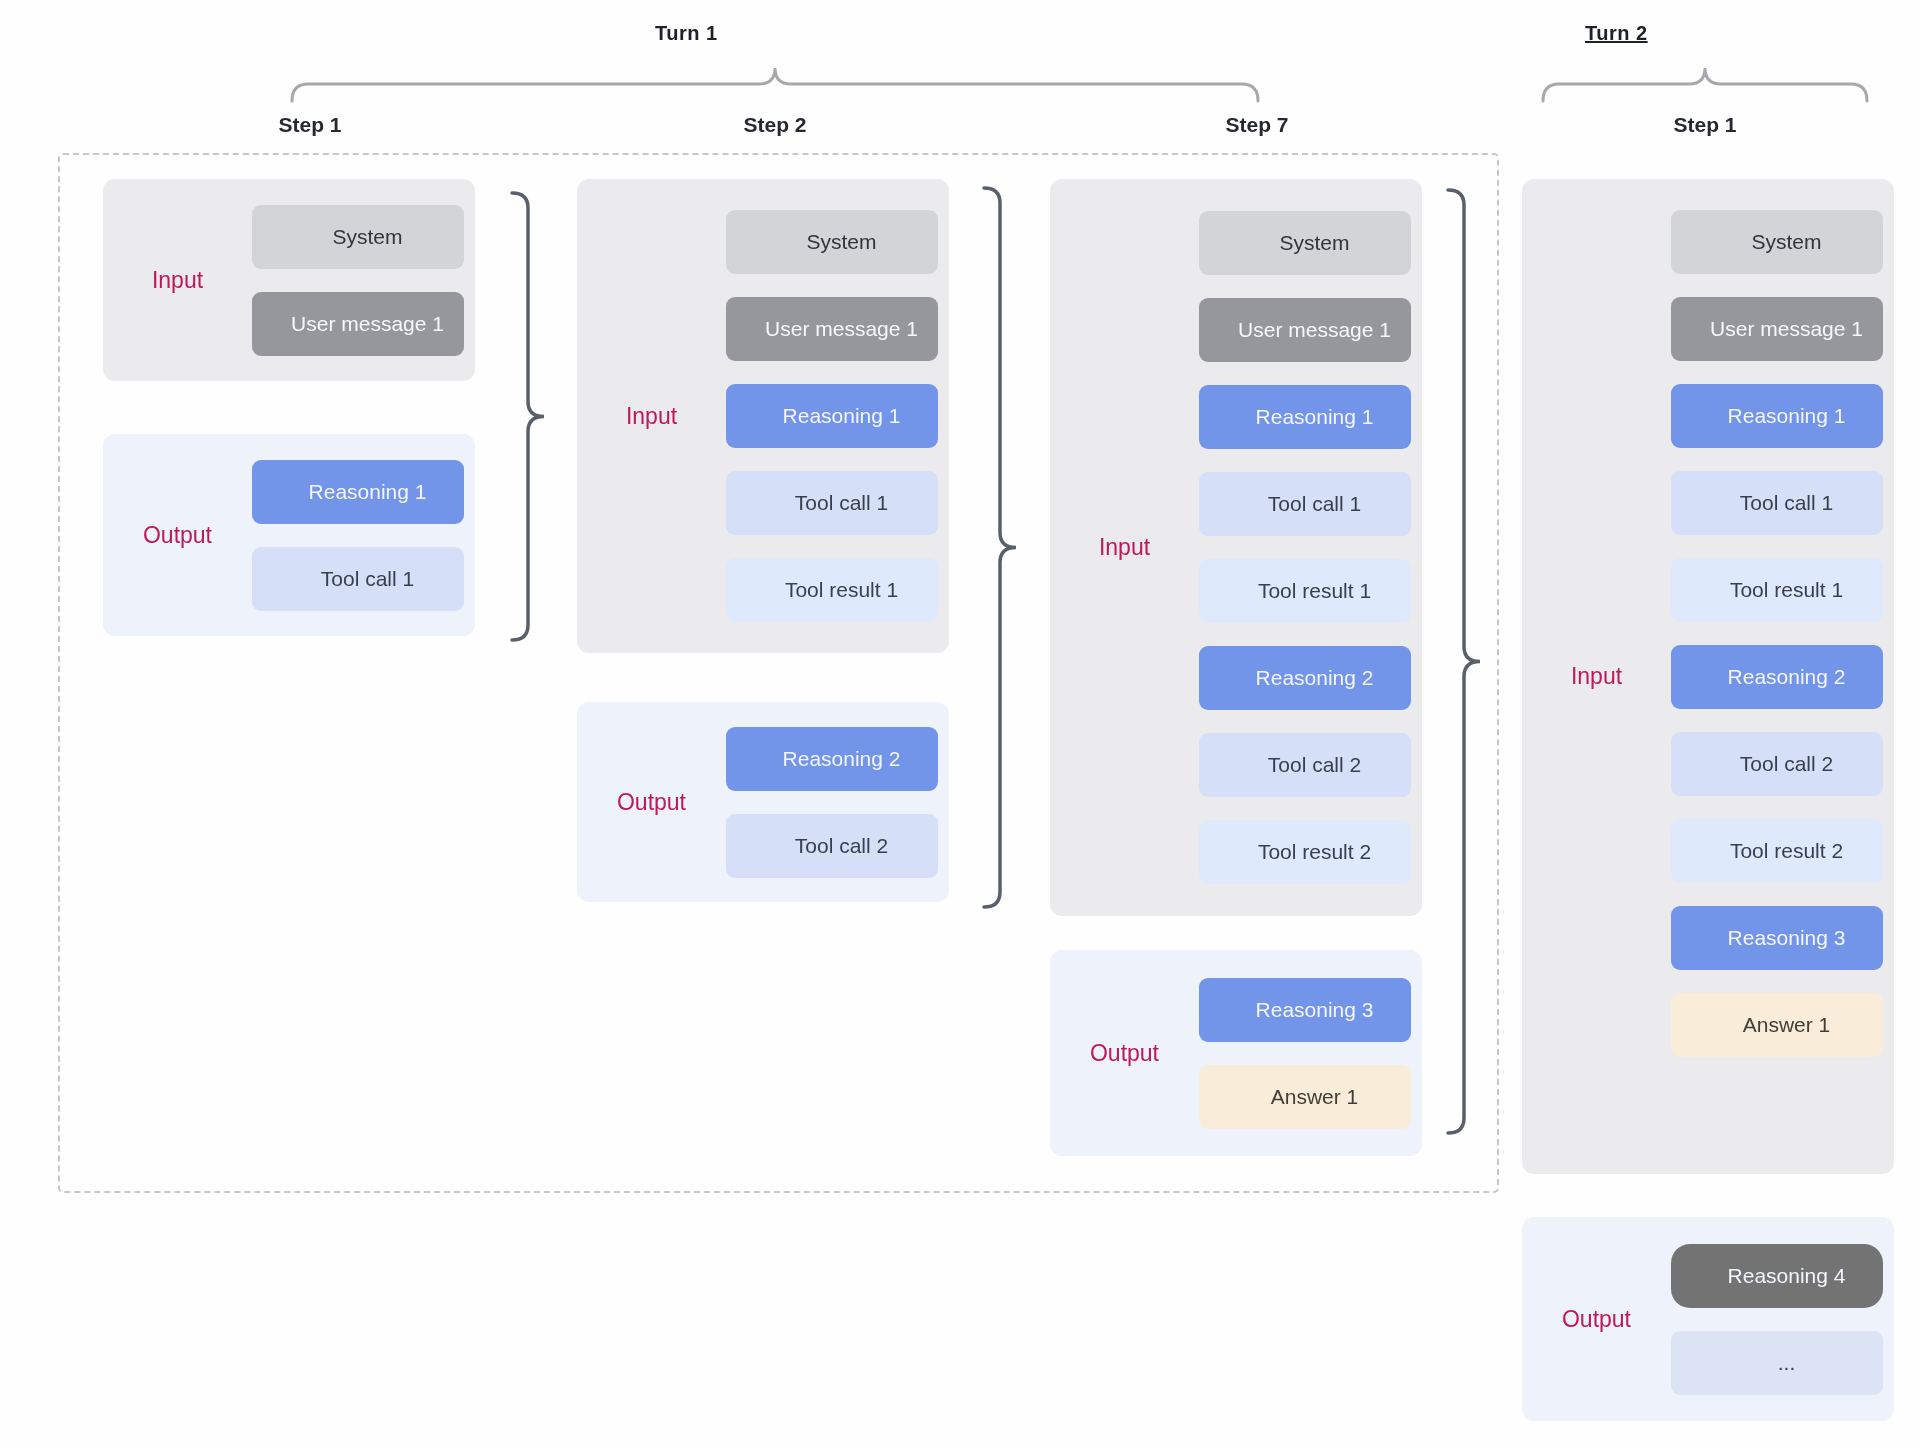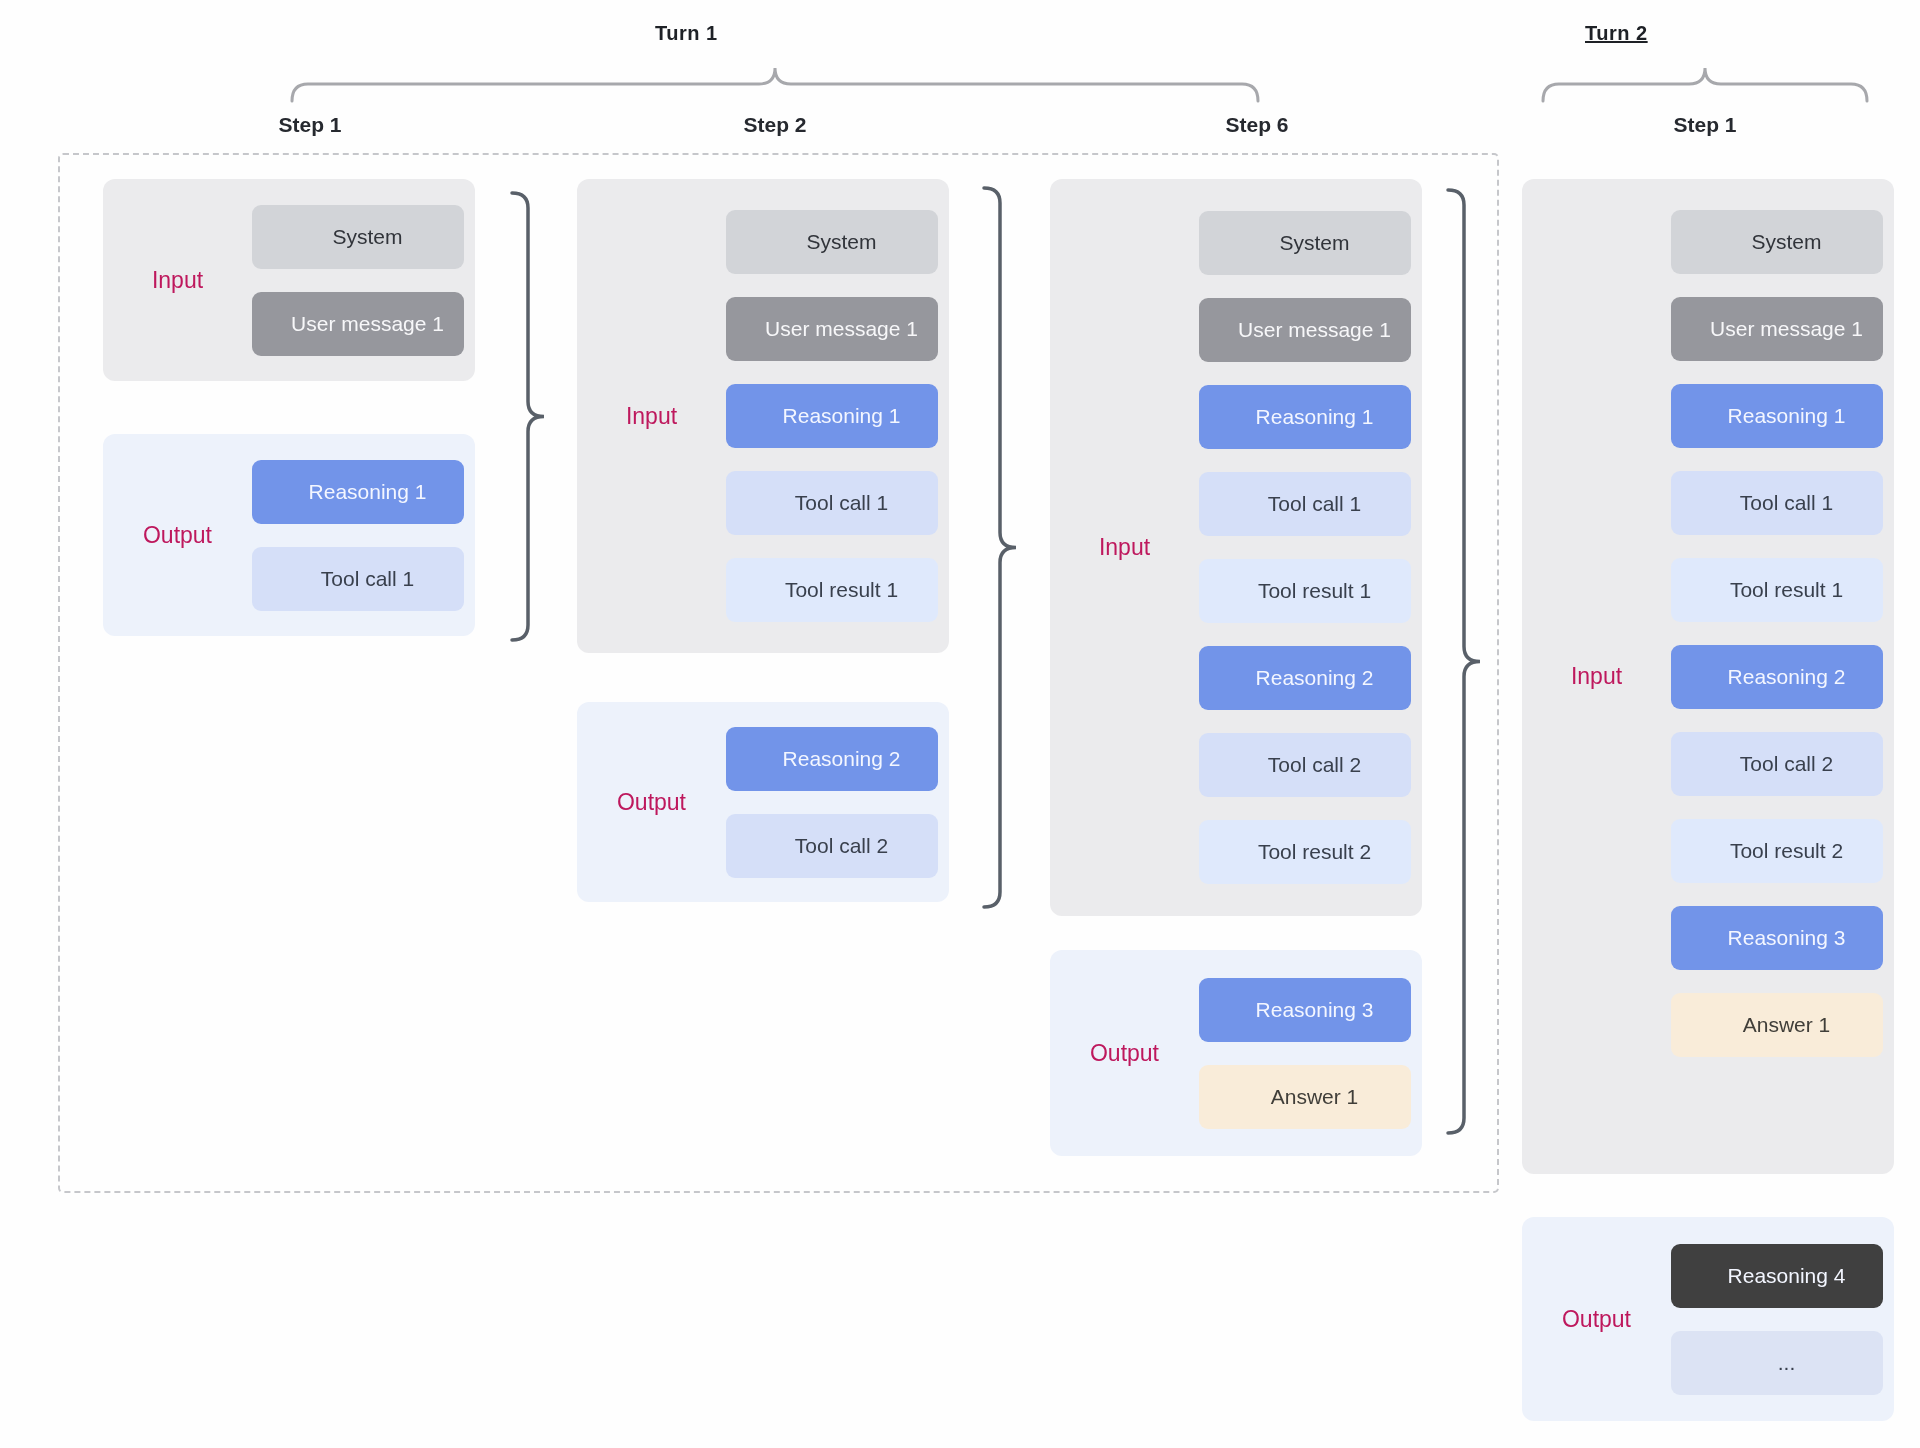--- a/index.html
+++ b/index.html
@@ -80,21 +80,21 @@
       <div class="chip" style="top: 118px; background: rgb(150, 151, 157); color: rgb(247, 247, 249);">User message 1</div>
       <div class="chip" style="top: 205px; background: rgb(114, 148, 233); color: rgb(243, 246, 255);">Reasoning 1</div>
       <div class="chip" style="top: 292px; background: rgb(213, 223, 248); color: rgb(57, 64, 77);">Tool call 1</div>
       <div class="chip" style="top: 379px; background: rgb(223, 233, 252); color: rgb(57, 64, 77);">Tool result 1</div>
     </div>
     <div class="panel output" style="left: 577px; top: 702px; height: 200px;">
       <div class="plabel">Output</div>
       <div class="chip" style="top: 24.5px; background: rgb(114, 148, 233); color: rgb(243, 246, 255);">Reasoning 2</div>
       <div class="chip" style="top: 111.5px; background: rgb(213, 223, 248); color: rgb(57, 64, 77);">Tool call 2</div>
     </div>
-    <div class="step-label" style="left: 1177px;">Step 6</div>
+    <div class="step-label" style="left: 1177px;">Step 7</div>
     <div class="panel input" style="left: 1050px; top: 179px; height: 737px;">
       <div class="plabel">Input</div>
       <div class="chip" style="top: 32px; background: rgb(210, 212, 216); color: rgb(49, 52, 58);">System</div>
       <div class="chip" style="top: 119px; background: rgb(150, 151, 157); color: rgb(247, 247, 249);">User message 1</div>
       <div class="chip" style="top: 206px; background: rgb(114, 148, 233); color: rgb(243, 246, 255);">Reasoning 1</div>
       <div class="chip" style="top: 293px; background: rgb(213, 223, 248); color: rgb(57, 64, 77);">Tool call 1</div>
       <div class="chip" style="top: 380px; background: rgb(223, 233, 252); color: rgb(57, 64, 77);">Tool result 1</div>
       <div class="chip" style="top: 467px; background: rgb(114, 148, 233); color: rgb(243, 246, 255);">Reasoning 2</div>
       <div class="chip" style="top: 554px; background: rgb(213, 223, 248); color: rgb(57, 64, 77);">Tool call 2</div>
       <div class="chip" style="top: 641px; background: rgb(223, 233, 252); color: rgb(57, 64, 77);">Tool result 2</div>
@@ -113,16 +113,16 @@
       <div class="chip" style="top: 291.5px; background: rgb(213, 223, 248); color: rgb(57, 64, 77);">Tool call 1</div>
       <div class="chip" style="top: 378.5px; background: rgb(223, 233, 252); color: rgb(57, 64, 77);">Tool result 1</div>
       <div class="chip" style="top: 465.5px; background: rgb(114, 148, 233); color: rgb(243, 246, 255);">Reasoning 2</div>
       <div class="chip" style="top: 552.5px; background: rgb(213, 223, 248); color: rgb(57, 64, 77);">Tool call 2</div>
       <div class="chip" style="top: 639.5px; background: rgb(223, 233, 252); color: rgb(57, 64, 77);">Tool result 2</div>
       <div class="chip" style="top: 726.5px; background: rgb(114, 148, 233); color: rgb(243, 246, 255);">Reasoning 3</div>
       <div class="chip" style="top: 813.5px; background: rgb(249, 236, 217); color: rgb(64, 62, 57);">Answer 1</div>
     </div>
     <div class="panel output" style="left: 1522px; top: 1217px; height: 204px;">
       <div class="plabel">Output</div>
-      <div class="chip" style="top: 26.5px; background: #404040; color: rgb(243, 246, 255);">Reasoning 4</div>
+      <div class="chip" style="top: 26.5px; background: #737373; color: rgb(243, 246, 255); border-radius: 19px;">Reasoning 4</div>
       <div class="chip" style="top: 113.5px; background: rgb(220, 227, 244); color: rgb(57, 64, 77);">...</div>
     </div>
   </div>
 
 </body></html>

